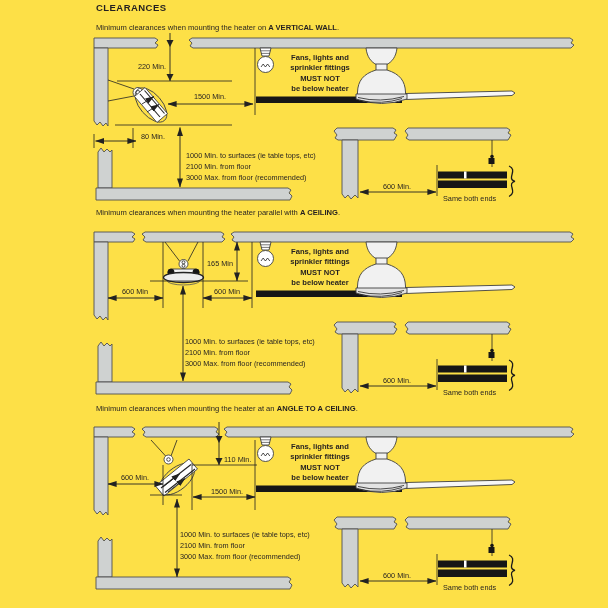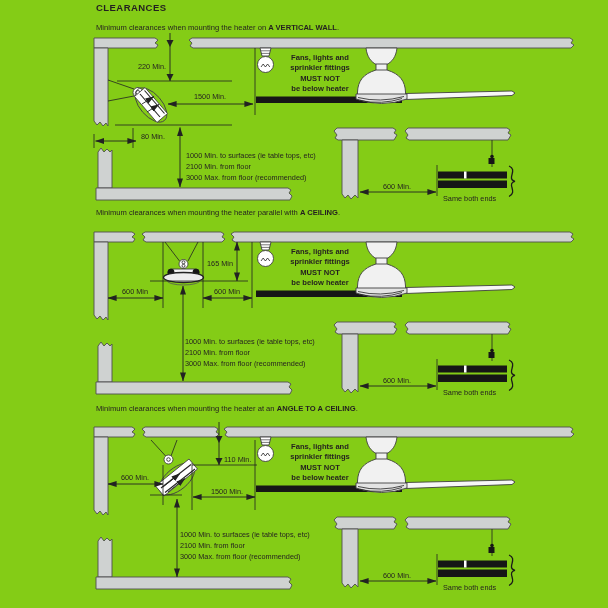--- a/index.html
+++ b/index.html
@@ -1,16 +1,16 @@
 <!DOCTYPE html>
 <html><head>
 <meta charset="utf-8">
 <style>
   html,body{margin:0;padding:0;background:#ffffff;}
-  #page{position:relative;width:608px;height:608px;background:#84cc16;overflow:hidden;}
+  #page{position:relative;width:608px;height:608px;background:#fde047;overflow:hidden;}
   svg{display:block;}
   text{font-family:"Liberation Sans",sans-serif;fill:#231f20;}
   .t-title{font-size:9.5px;font-weight:bold;letter-spacing:.45px;}
   .t-intro{font-size:7.6px;}
   .t-intro .b{font-weight:bold;}
   .t-dim{font-size:7.3px;}
   .t-warn{font-size:7.6px;font-weight:bold;}
   .gray{fill:#cfd2d1;stroke:#4f4f4f;stroke-width:.9;}
   .dim{stroke:#222222;stroke-width:.9;fill:none;}
   .thin{stroke:#222222;stroke-width:.8;fill:none;}

